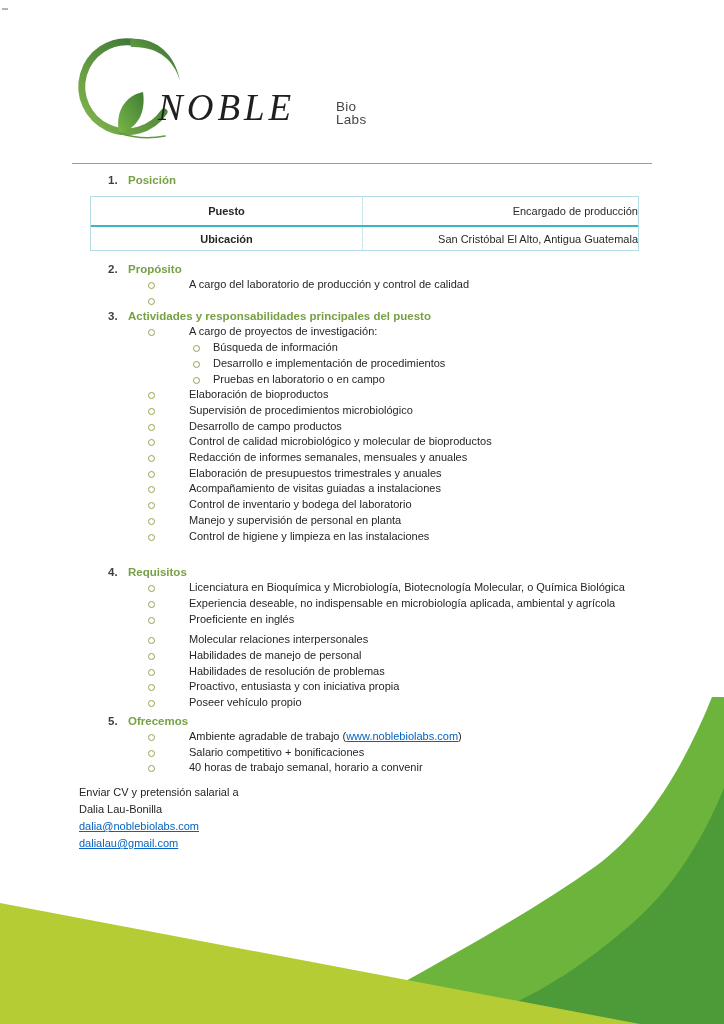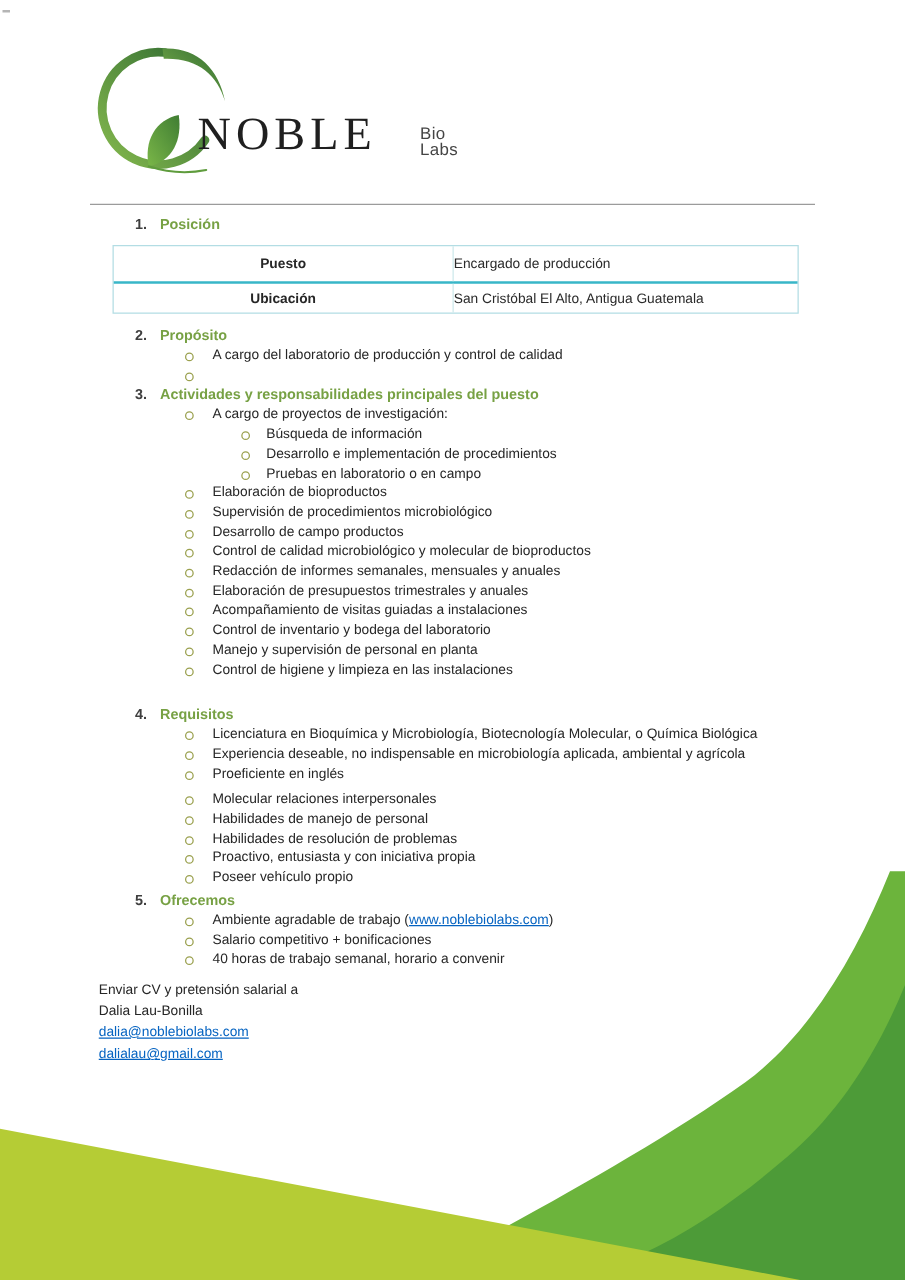--- a/index.html
+++ b/index.html
@@ -2,38 +2,38 @@
 <html><head>
 <meta charset="utf-8">
 <style>
   html,body{margin:0;padding:0;background:#e8e8e8;}
   .page{position:relative;width:724px;height:1024px;background:#ffffff;overflow:hidden;
         font-family:"Liberation Sans",sans-serif;color:#262626;margin:0 auto;}
   .deco-svg{position:absolute;top:0;left:0;width:724px;height:1024px;z-index:0;pointer-events:none;}
   .artifact{position:absolute;top:8px;left:2px;width:6px;height:2px;background:#b5b5b5;z-index:1;}
   .logo-swoosh{position:absolute;top:36px;left:72px;width:120px;height:110px;z-index:1;}
   .brand{position:absolute;top:89px;left:158px;z-index:1;font-family:"Liberation Serif",serif;
-         font-size:37px;letter-spacing:4px;color:#1f1f1f;line-height:1;}
+         font-size:37px;letter-spacing:4px;color:#1f1f1f;line-height:1;font-style:italic;}
   .brand-sub{position:absolute;top:100px;left:336px;z-index:1;font-size:13.5px;line-height:13px;
          color:#454545;letter-spacing:.3px;}
   .rule{position:absolute;top:163px;left:72px;width:580px;height:1px;background:#9b9b9b;z-index:1;}
   .content{position:absolute;top:169px;left:0;width:724px;z-index:1;}
   .sec{margin-left:108px;display:flex;height:16px;line-height:16px;font-size:11.5px;font-weight:bold;}
   .sec .num{width:20px;color:#3f3f3f;}
   .sec .title{color:#77a144;}
   .s1{margin-top:3px;}
   .info-table{margin:8px 0 0 90px;width:547px;border:1px solid #b3dde4;}
-  .tr{display:grid;grid-template-columns:272px 1fr;align-items:center;text-align:left;font-size:11px;}
+  .tr{display:grid;grid-template-columns:272px 1fr;align-items:center;text-align:right;font-size:11px;}
   .tr-1{height:28px;border-bottom:2px solid #38b6c8;}
   .tr-2{height:23px;}
   .tr .lbl{font-weight:bold;border-right:1px solid #cde9ec;height:100%;display:flex;align-items:center;justify-content:center;}
   .tr .val{color:#2a2a2a;}
   .s2{margin-top:10px;}
   .li{display:flex;min-height:15.7px;line-height:15.7px;font-size:11px;}
-  .li1{margin-left:148px;}
+  .li1{margin-left:148px;gap:19px;}
   .li2{margin-left:193px;}
   .li .b{flex:0 0 auto;width:5px;height:5px;border:1.2px solid #9aa04e;border-radius:50%;margin-top:5px;}
   .li1 .bcol{flex:0 0 22px;}
   .li2 .bcol{flex:0 0 20px;}
   .bcol{display:flex;}
   .gap-a{margin-top:20px;}
   .gap-b{margin-top:5px;}
   .gap-c{margin-top:2px;}
   a{color:#0563c1;text-decoration:underline;}
   .footer{margin:8px 0 0 79px;font-size:11px;line-height:17px;color:#262626;}

